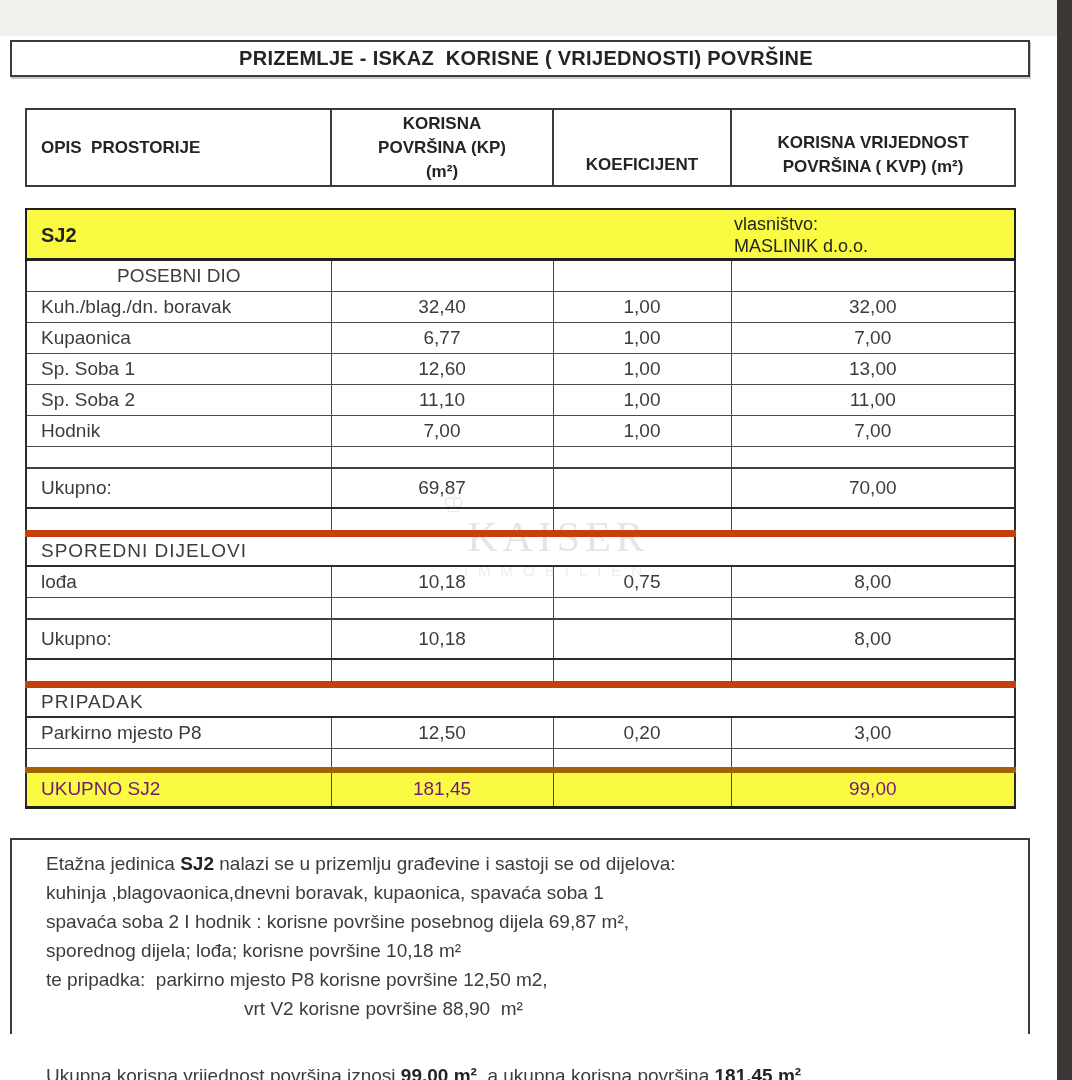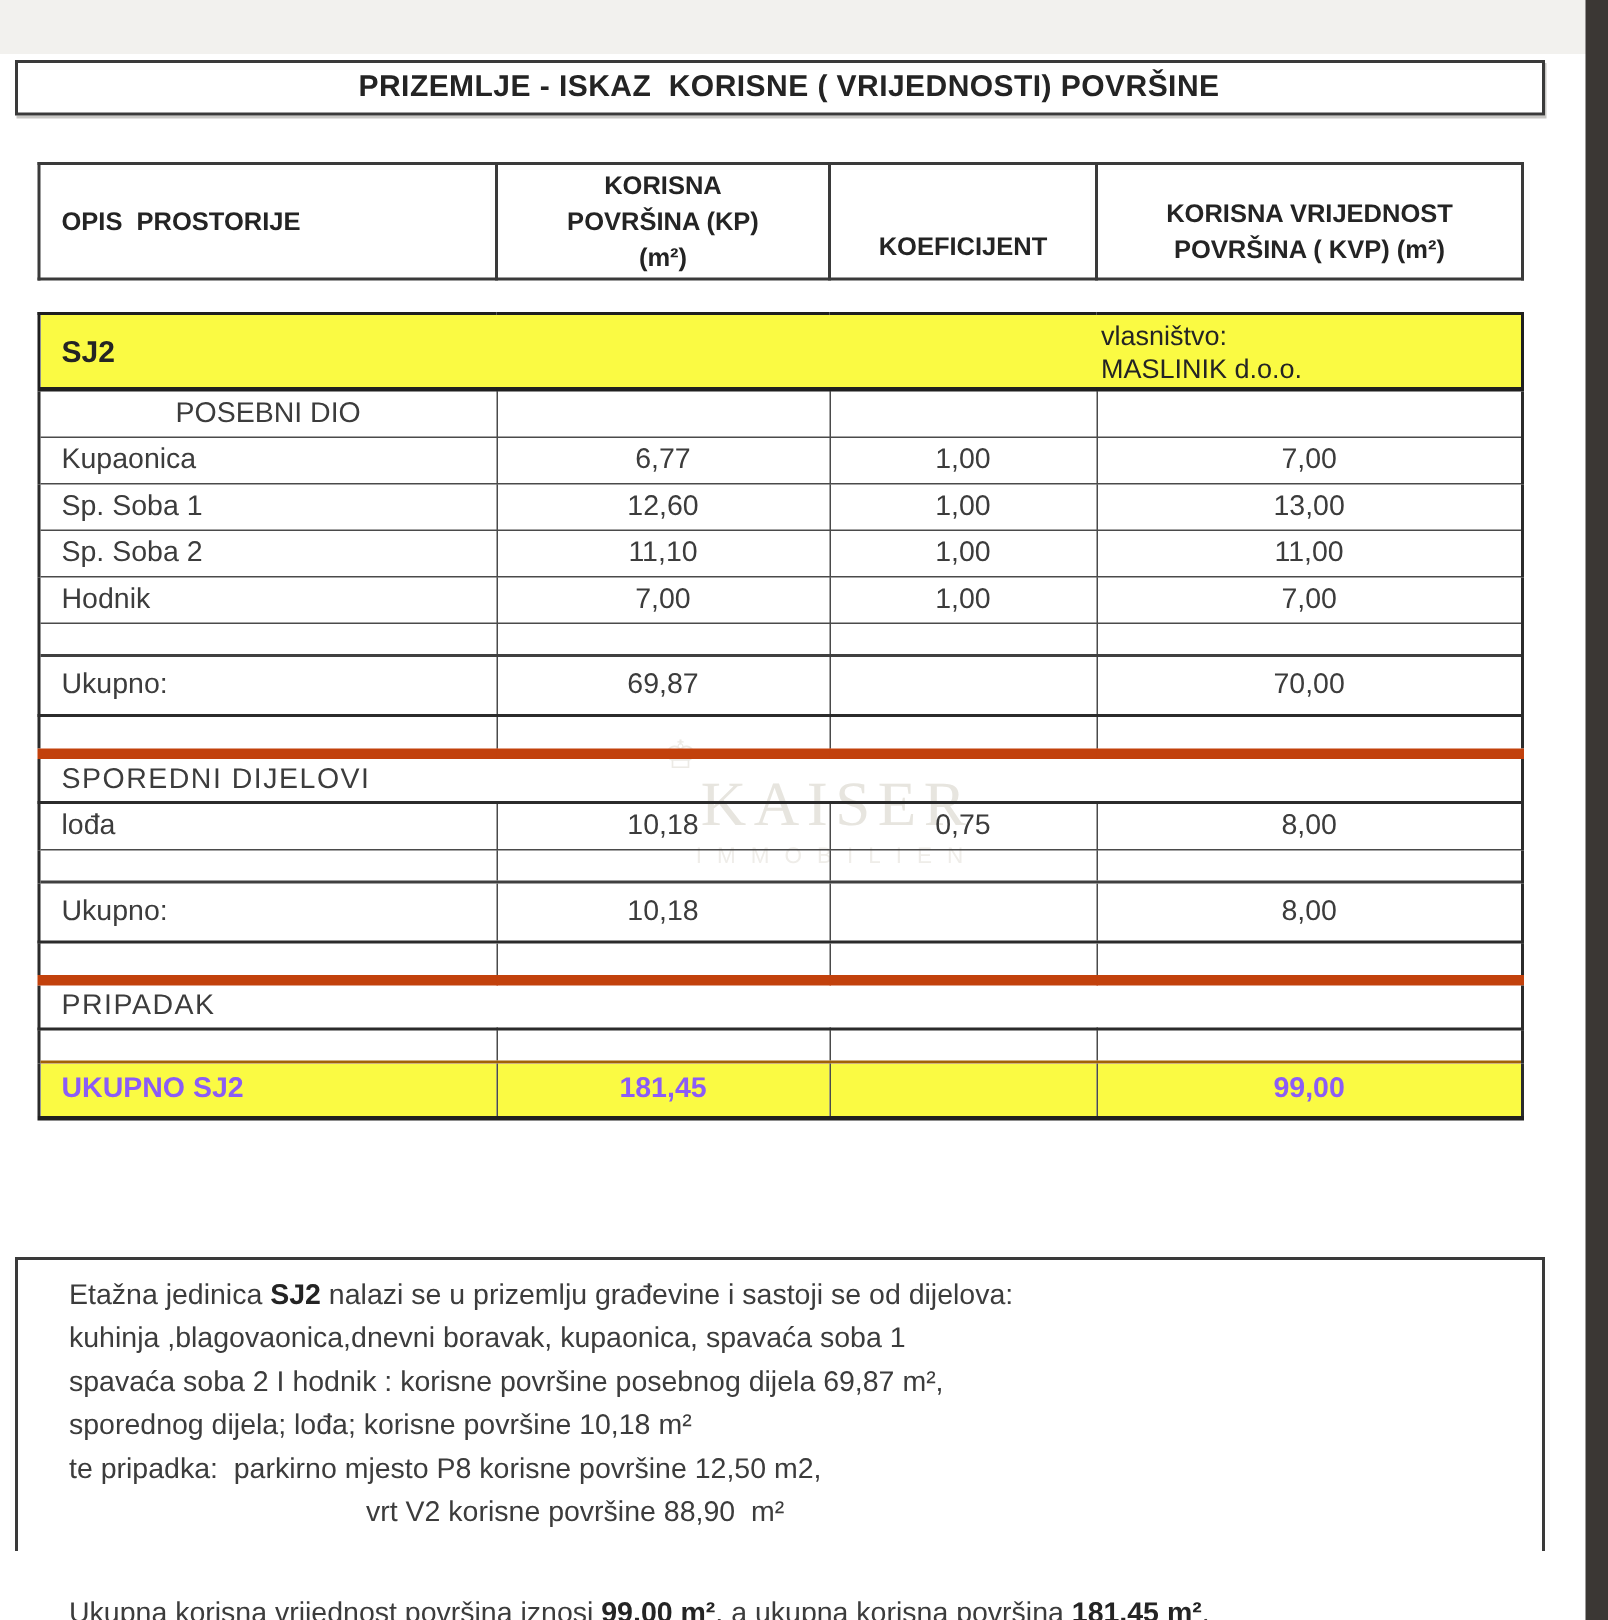--- a/index.html
+++ b/index.html
@@ -171,24 +171,24 @@
     border-top: 7px solid #c2410c;
     border-bottom: 2px solid #2b2b2b;
     text-align: left;
     padding-left: 14px;
     letter-spacing: 1px;
   }
 
   tr.r-total td {
     height: 37px;
     background: #fafa43;
-    border-top: 2px solid #a16207;
+    border-top: 6px solid #a16207;
     border-bottom: 3px solid #1f1f1f;
-    font-weight: bold;
-    color: #8b5cf6;
+    font-weight: normal;
+    color: #701a75;
   }
 
   .main-table td.outer-l { border-left-width: 2px;  border-left-color: #2b2b2b; }
   .main-table td.outer-r { border-right-width: 2px; border-right-color: #2b2b2b; }
 
   
   .notes-box {
     position: absolute;
     left: 10px; top: 838px;
     width: 1020px; height: 196px;
@@ -264,20 +264,26 @@
     </tr>
 
     <tr class="r-posebni">
       <td class="name outer-l">POSEBNI  DIO</td>
       <td></td>
           <td></td>
           <td class="outer-r"></td>
     </tr>
 
     <tr class="r-data">
+      <td class="name outer-l">Kuh./blag./dn. boravak</td>
+      <td class="num">32,40</td>
+      <td class="num">1,00</td>
+      <td class="num outer-r">32,00</td>
+    </tr>
+    <tr class="r-data">
       <td class="name outer-l">Kupaonica</td>
       <td class="num">6,77</td>
       <td class="num">1,00</td>
       <td class="num outer-r">7,00</td>
     </tr>
     <tr class="r-data">
       <td class="name outer-l">Sp. Soba 1</td>
       <td class="num">12,60</td>
       <td class="num">1,00</td>
       <td class="num outer-r">13,00</td>
@@ -345,20 +351,26 @@
       <td class="outer-l"></td>
           <td></td>
           <td></td>
           <td class="outer-r"></td>
     </tr>
 
     <tr class="r-section">
       <td colspan="4" class="outer-l outer-r">PRIPADAK</td>
     </tr>
 
+    <tr class="r-data">
+      <td class="name outer-l">Parkirno mjesto P8</td>
+      <td class="num">12,50</td>
+      <td class="num">0,20</td>
+      <td class="num outer-r">3,00</td>
+    </tr>
 
     <tr class="r-empty">
       <td class="outer-l"></td>
           <td></td>
           <td></td>
           <td class="outer-r"></td>
     </tr>
 
     <tr class="r-total">
       <td class="name outer-l">UKUPNO SJ2</td>

